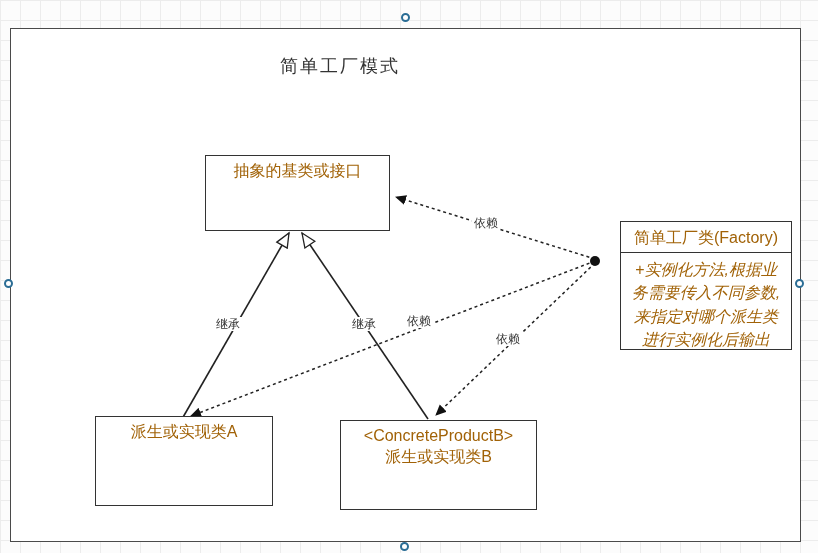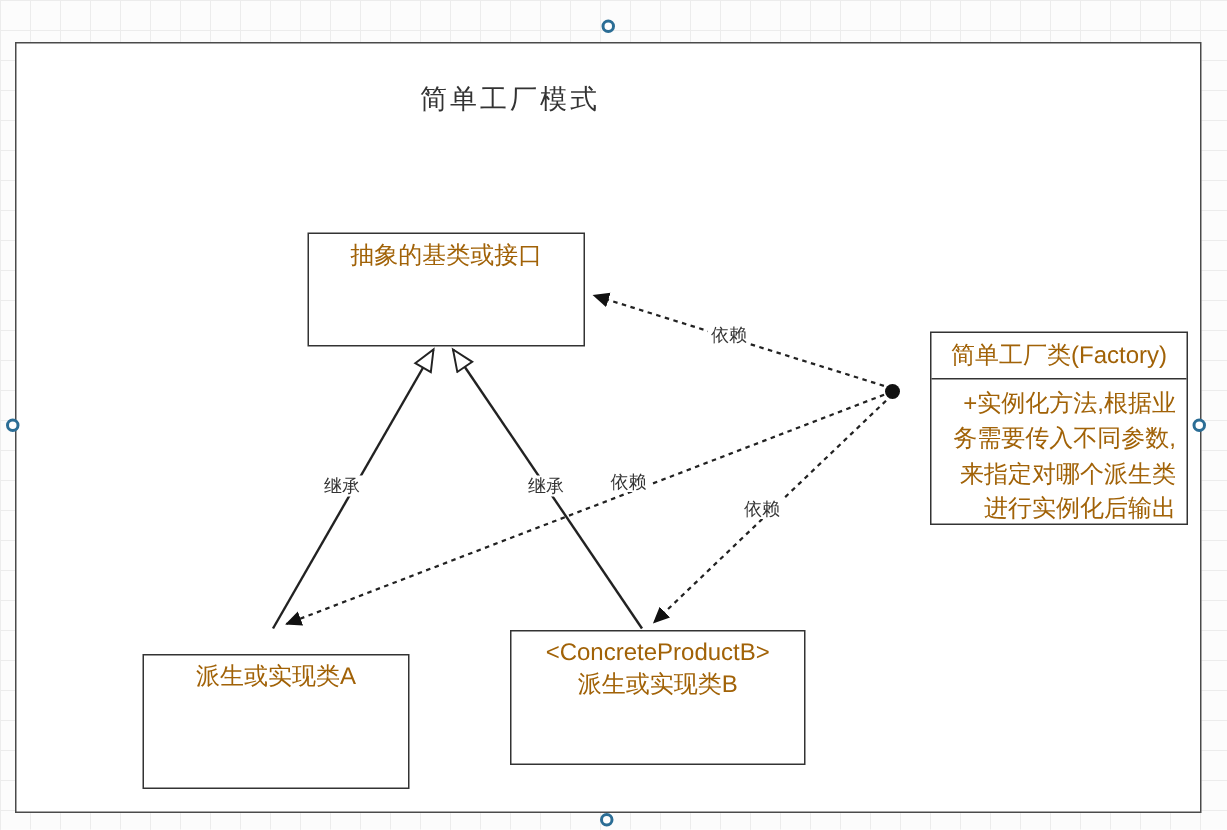--- a/index.html
+++ b/index.html
@@ -31,23 +31,23 @@
     color:#a16207;font-size:16px;text-align:center;z-index:3;box-sizing:border-box;
   }
   .node .line{display:block;line-height:1.3;}
   .node-pad{padding-top:5px;}
   .node-product{left:205px;top:155px;width:185px;height:76px;}
   .node-factory{left:620px;top:200px;width:172px;height:129px;margin-top:21px;}
   .node-factory .hd{
     border-bottom:1px solid #333;padding:6px 4px 5px 4px;line-height:1.2;
   }
   .node-factory .bd{
-    padding:5px 7px;line-height:1.45;text-align:right;
+    padding:5px 7px;line-height:1.45;text-align:center;font-style:italic;
   }
-  .node-a{left:95px;top:436px;width:178px;height:90px;}
+  .node-a{left:95px;top:416px;width:178px;height:90px;}
   .node-b{left:340px;top:420px;width:197px;height:90px;}
   .edge-label{
     position:absolute;z-index:4;background:#fff;color:#333;
     font-size:12px;padding:0 2px;line-height:1.2;text-align:right;
   }
   .lbl-inherit-a{left:214px;top:317px;}
   .lbl-inherit-b{left:350px;top:317px;}
   .lbl-depend-p{left:472px;top:216px;}
   .lbl-depend-a{left:405px;top:314px;}
   .lbl-depend-b{left:494px;top:332px;}

